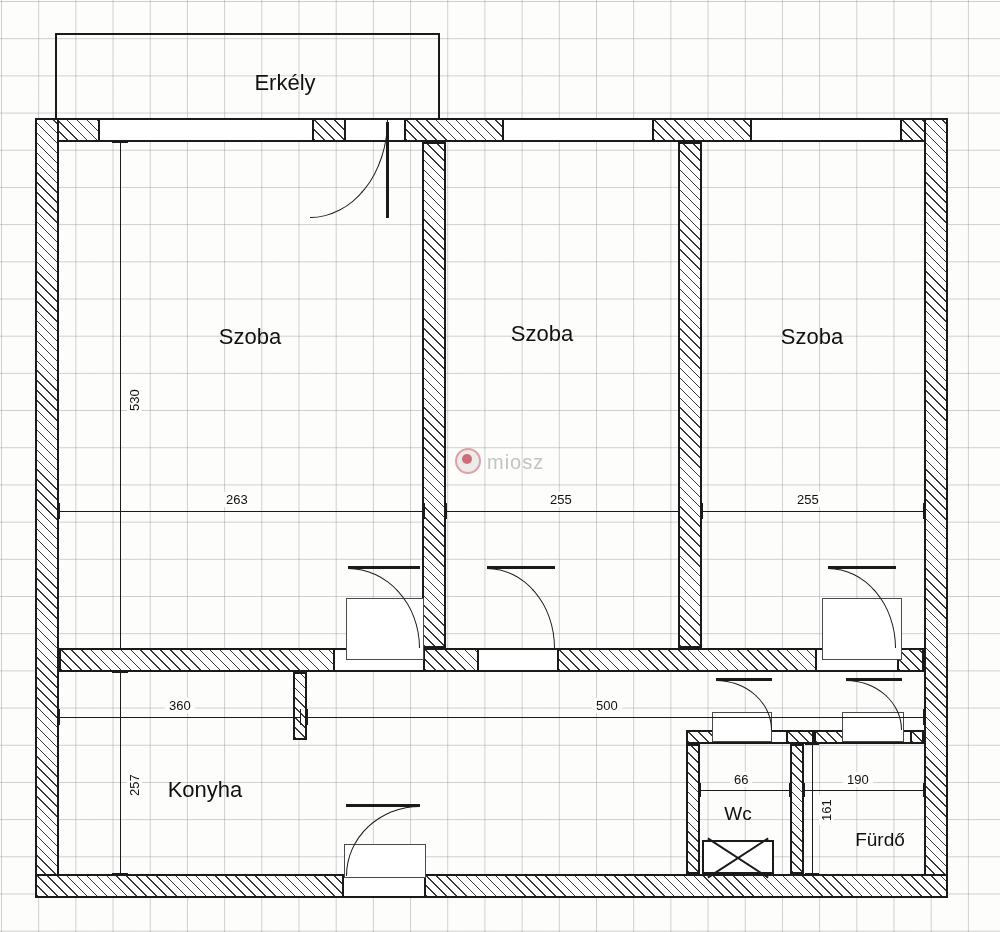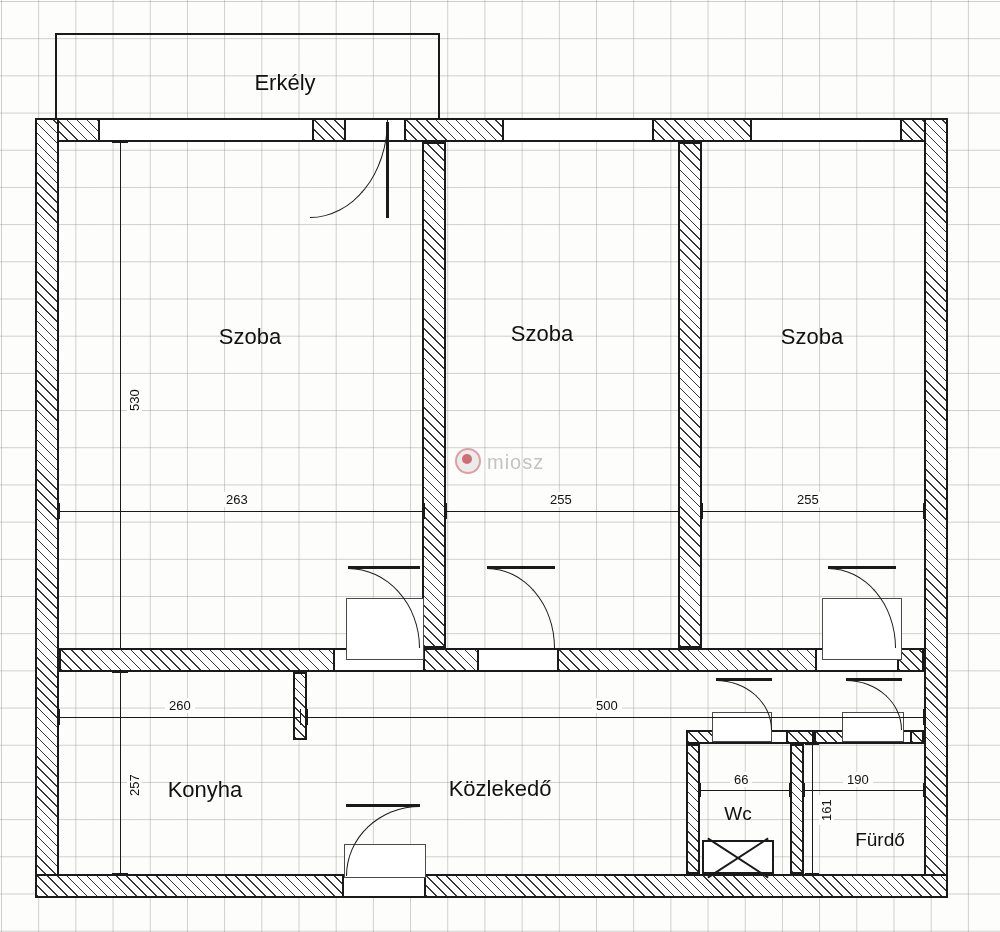--- a/index.html
+++ b/index.html
@@ -233,21 +233,20 @@
 
   <div class="door tl" style="left:346px; top:806px; width:74px; height:70px;"></div>
   <div class="leaf" style="left:346px; top:804px; width:74px; height:3px;"></div>
 
   <div class="cross" style="left:702px; top:840px; width:72px; height:34px;"></div>
 
   <div class="room-label" style="left:165px; top:324px; width:170px;">Szoba</div>
   <div class="room-label" style="left:462px; top:321px; width:160px;">Szoba</div>
   <div class="room-label" style="left:732px; top:324px; width:160px;">Szoba</div>
   <div class="room-label" style="left:120px; top:777px; width:170px;">Konyha</div>
-  <div class="room-label" style="left:410px; top:776px; width:180px;">Közlekedő</div>
   <div class="room-label small" style="left:700px; top:803px; width:76px;">Wc</div>
   <div class="room-label small" style="left:830px; top:829px; width:100px;">Fürdő</div>
 
   <div class="dim v" style="left:120px; top:142px; height:508px;"></div>
   <div class="tick h" style="left:112px; top:142px; width:16px; height:1px;"></div>
   <div class="tick h" style="left:112px; top:649px; width:16px; height:1px;"></div>
   <div class="dim-label vert" style="left:127px; top:415px;">530</div>
 
   <div class="dim" style="left:59px; top:511px; width:366px;"></div>
   <div class="tick" style="left:59px; top:503px; height:16px;"></div>
@@ -260,21 +259,21 @@
   <div class="dim-label" style="left:546px; top:492px;">255</div>
 
   <div class="dim" style="left:702px; top:511px; width:222px;"></div>
   <div class="tick" style="left:702px; top:503px; height:16px;"></div>
   <div class="tick" style="left:923px; top:503px; height:16px;"></div>
   <div class="dim-label" style="left:793px; top:492px;">255</div>
 
   <div class="dim" style="left:59px; top:717px; width:242px;"></div>
   <div class="tick" style="left:59px; top:709px; height:16px;"></div>
   <div class="tick" style="left:300px; top:709px; height:16px;"></div>
-  <div class="dim-label" style="left:165px; top:698px;">260</div>
+  <div class="dim-label" style="left:165px; top:698px;">360</div>
 
   <div class="dim" style="left:307px; top:717px; width:617px;"></div>
   <div class="tick" style="left:307px; top:709px; height:16px;"></div>
   <div class="tick" style="left:923px; top:709px; height:16px;"></div>
   <div class="dim-label" style="left:592px; top:698px;">500</div>
 
   <div class="dim v" style="left:120px; top:672px; height:202px;"></div>
   <div class="tick h" style="left:112px; top:672px; width:16px; height:1px;"></div>
   <div class="tick h" style="left:112px; top:873px; width:16px; height:1px;"></div>
   <div class="dim-label vert" style="left:127px; top:800px;">257</div>

